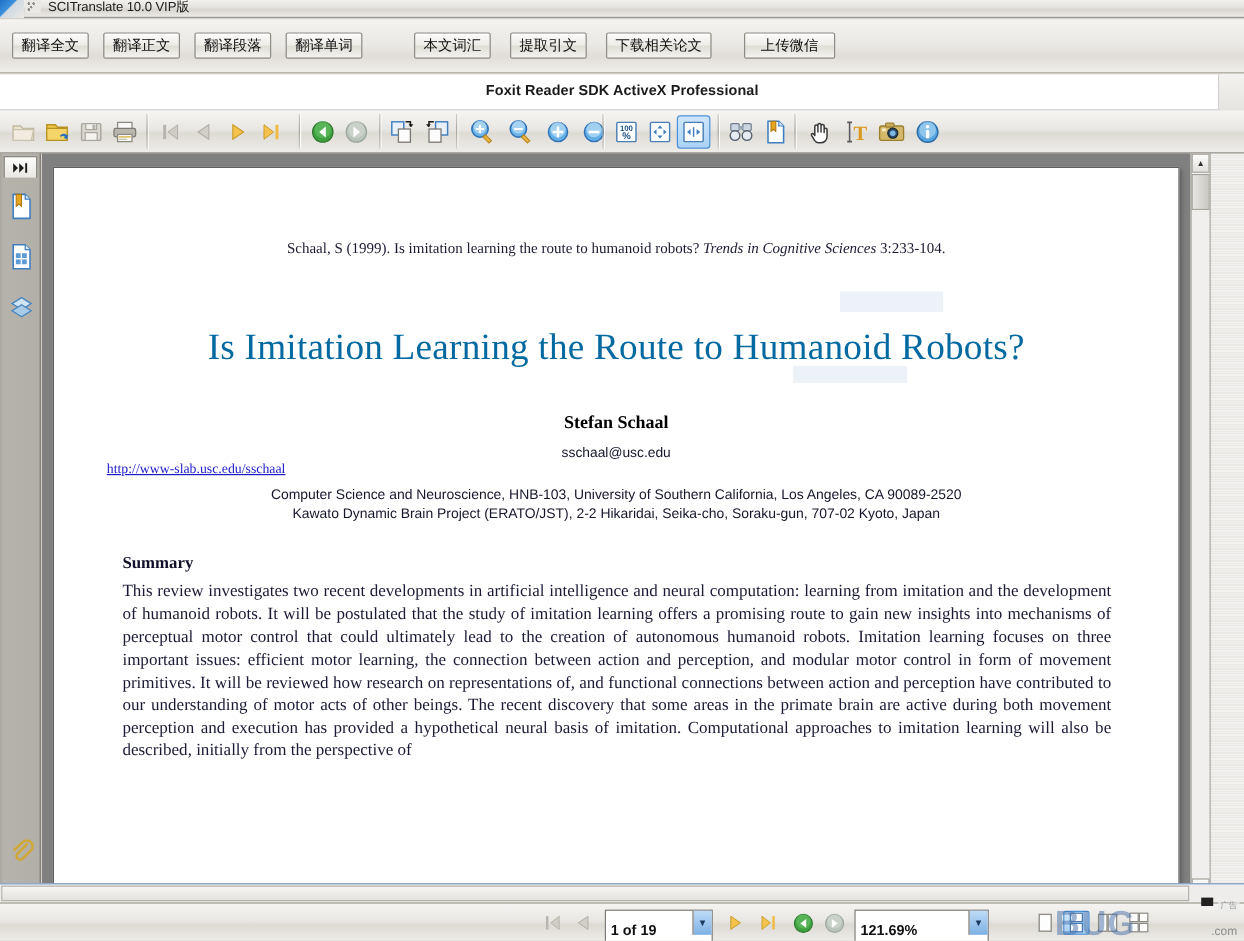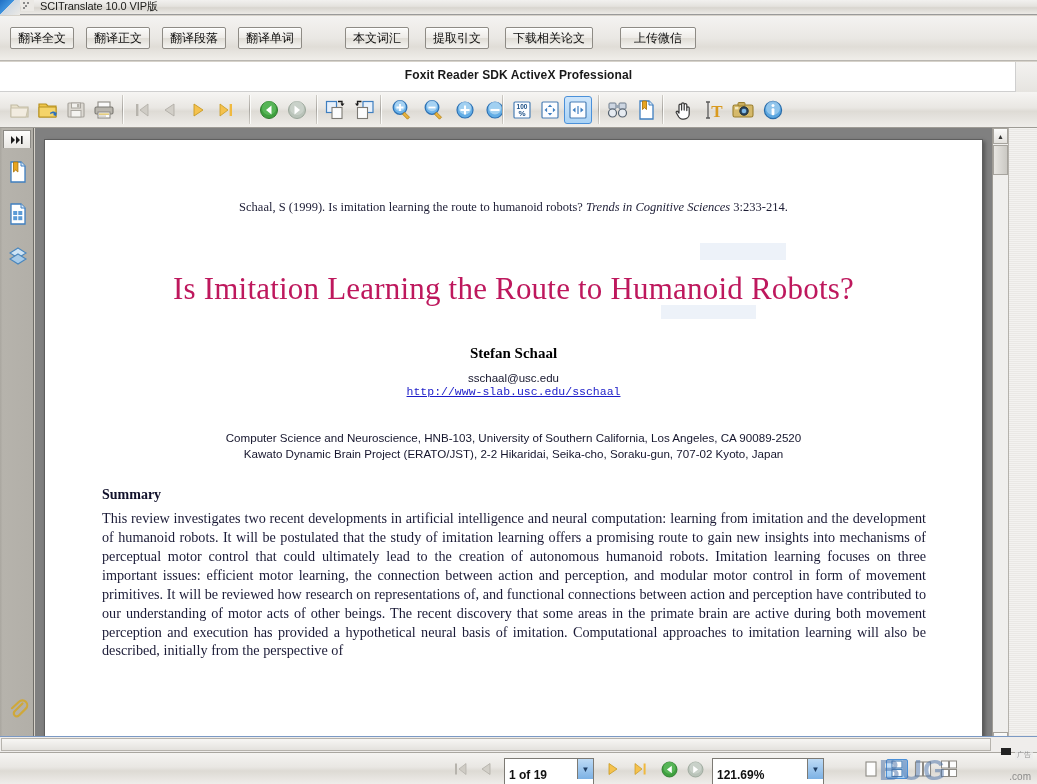--- a/index.html
+++ b/index.html
@@ -140,35 +140,35 @@
     font-family: "Liberation Serif", serif;
     color: #14142a;
   }
   .pg-cite {
     font-size: 12.5px; text-align: center; color: #1c1c34;
     margin-bottom: 54px; white-space: nowrap;
   }
   .pg-cite i { font-style: italic; }
   .pg-title {
     font-size: 31px; text-align: center; line-height: 1.28;
-    color: #be185d; font-weight: normal; margin: 0 0 36px 0;
+    color: #0369a1; font-weight: normal; margin: 0 0 36px 0;
     letter-spacing: 0.2px;
   }
   .pg-author {
     font-size: 15px; font-weight: bold; text-align: center; color: #000000;
     margin-bottom: 10px;
   }
   .pg-email {
     font-family: "Liberation Sans", sans-serif;
     font-size: 11.5px; text-align: center; color: #15152c; margin-bottom: 1px;
   }
   .pg-url {
-    font-family: Liberation Mono, monospace;
-    font-size: 11.5px; text-align: center; color: #1b1bc8;
-    text-decoration: underline; margin-bottom: 32px; cursor: pointer;
+    font-family: Liberation Serif, serif;
+    font-size: 11.5px; color: #1b1bc8;
+    text-decoration: underline; margin-bottom: 8px; cursor: pointer;
   }
   .pg-affil {
     font-family: "Liberation Sans", sans-serif;
     font-size: 11.6px; text-align: center; color: #15152c; line-height: 1.45;
     margin-bottom: 24px; white-space: nowrap;
   }
   .pg-sumhead {
     font-size: 14px; font-weight: bold; color: #10102a;
     margin: 0 0 6px 13px;
   }
@@ -551,21 +551,21 @@
           <path d="M15.5 7.5L8 15a3 3 0 104.2 4.2l6.6-6.6a4.8 4.8 0 10-6.8-6.8L5 12.2" fill="none" stroke="#cfa83a" stroke-width="2.2" stroke-linecap="round"></path>
         </svg>
     </div>
   </div>
 
   <div class="viewport">
     <div class="page">
       <div class="pg-inner">
 
         <div class="pg-cite">
-          <span>Schaal, S (1999). Is imitation learning the route to humanoid robots? </span><i>Trends in Cognitive Sciences</i><span> 3:233-214.</span>
+          <span>Schaal, S (1999). Is imitation learning the route to humanoid robots? </span><i>Trends in Cognitive Sciences</i><span> 3:233-104.</span>
         </div>
 
         <h1 class="pg-title">Is Imitation Learning the Route to Humanoid Robots?</h1>
 
         <div class="pg-author">Stefan Schaal</div>
         <div class="pg-email">sschaal@usc.edu</div>
         <div class="pg-url">http://www-slab.usc.edu/sschaal</div>
 
         <div class="pg-affil">
           <div>Computer Science and Neuroscience, HNB-103, University of Southern California, Los Angeles, CA 90089-2520</div>

